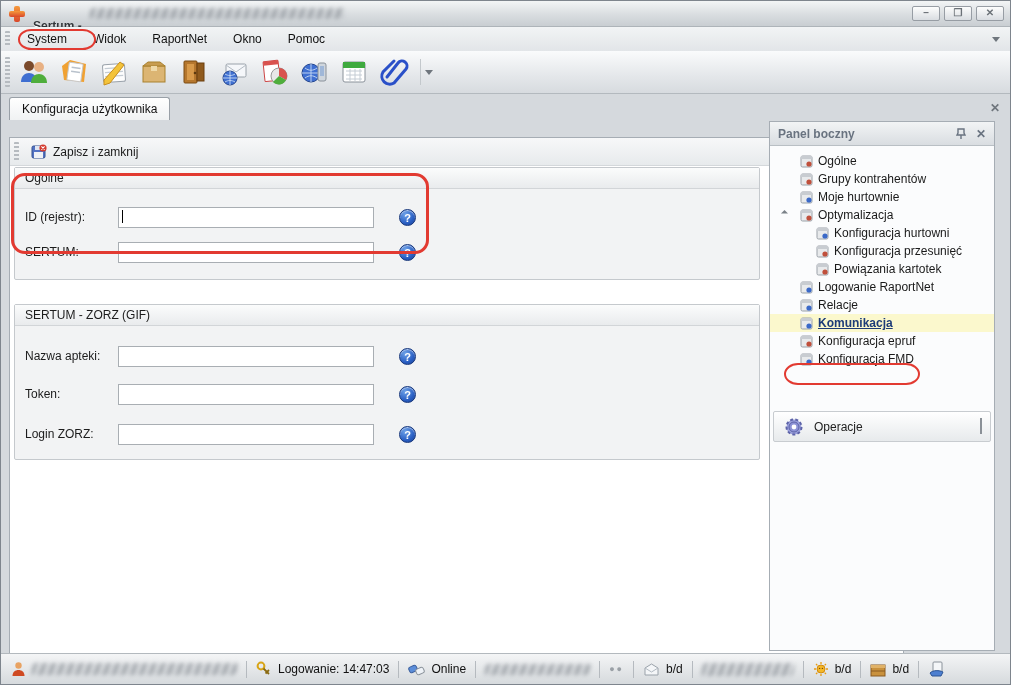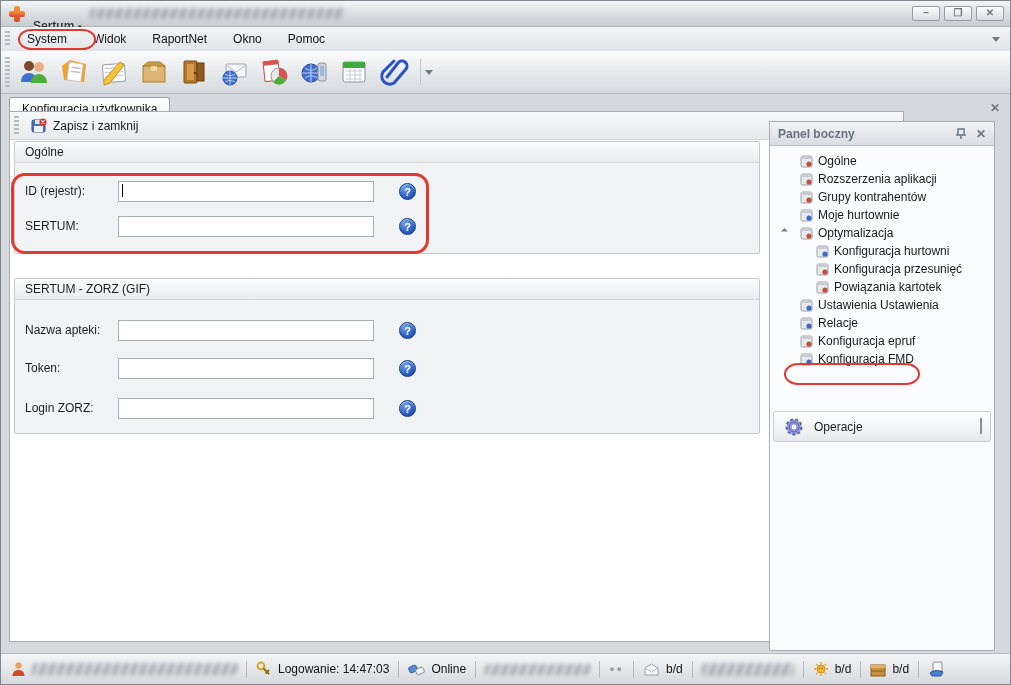--- a/index.html
+++ b/index.html
@@ -39,21 +39,21 @@
   .tool-btn { width:40px; height:38px; display:flex; align-items:center; justify-content:center; border-radius:3px; }
   .toolbar-caret { margin-left:6px; padding:4px; border-left:1px solid #c3c8cc; height:60%; display:flex; align-items:center; }
 
   
   .tabstrip { position:absolute; left:0; top:96px; width:100%; height:23px; }
   .tab { position:absolute; left:8px; bottom:0; height:23px; padding:0 12px; background:linear-gradient(#ffffff,#f0f2f3);
     border:1px solid #99a0a7; border-bottom:none; border-radius:3px 3px 0 0; display:flex; align-items:center; color:#111; }
   .tabstrip-close { position:absolute; right:10px; top:4px; color:#6f767d; font-size:12px; font-weight:bold; cursor:default; }
 
   
-  .docpanel { position:absolute; left:8px; top:110px; width:895px; height:531px; background:#ffffff; border:1px solid #a6adb4; }
+  .docpanel { position:absolute; left:8px; top:136px; width:895px; height:531px; background:#ffffff; border:1px solid #a6adb4; }
   .doc-toolbar { position:absolute; left:0; top:0; width:100%; height:28px;
     background:linear-gradient(#f7f8f9,#e7eaec); border-bottom:1px solid #d4d8db; display:flex; align-items:center; }
   .save-btn { display:flex; align-items:center; gap:6px; padding:3px 8px; border-radius:3px; }
   .doc-caret { margin-left:auto; margin-right:8px; }
 
   .groupbox { position:absolute; left:4px; width:746px; background:#f2f3f4; border:1px solid #c5c9cd; border-radius:2px; }
   .groupbox-header { height:21px; background:linear-gradient(#fbfcfc,#e9ebed); border-bottom:1px solid #d2d5d8;
     display:flex; align-items:center; padding-left:10px; color:#1c1c1c; }
   .field-row { position:absolute; left:0; width:100%; height:22px; display:flex; align-items:center; }
   .field-label { position:absolute; left:10px; width:96px; color:#1c1c1c; }
@@ -305,102 +305,102 @@
         <span class="tlabel">Ogólne</span>
       </div>
       <div class="tree-item indent0">
         <span class="ticon">
             <svg width="13" height="13">
               <rect x="1" y="1" width="11" height="11" rx="1.5" fill="#e8eaec" stroke="#9aa1a8"></rect>
               <rect x="1" y="1" width="11" height="3" fill="#c8ccd1"></rect>
               <circle cx="9" cy="9" r="2.6" fill="#c0503c"></circle>
             </svg>
           </span>
-        <span class="tlabel">Rozszerzenia aplikacji</span>
-      </div>
-      <div class="tree-item indent0">
+        <span class="tlabel">Grupy kontrahentów</span>
+      </div>
+      <div class="tree-item indent0">
+        <span class="ticon">
+            <svg width="13" height="13">
+              <rect x="1" y="1" width="11" height="11" rx="1.5" fill="#e8eaec" stroke="#9aa1a8"></rect>
+              <rect x="1" y="1" width="11" height="3" fill="#c8ccd1"></rect>
+              <circle cx="9" cy="9" r="2.6" fill="#3a69c8"></circle>
+            </svg>
+          </span>
+        <span class="tlabel">Moje hurtownie</span>
+      </div>
+      <div class="tree-item indent0">
+        <span class="expander"></span>
         <span class="ticon">
             <svg width="13" height="13">
               <rect x="1" y="1" width="11" height="11" rx="1.5" fill="#e8eaec" stroke="#9aa1a8"></rect>
               <rect x="1" y="1" width="11" height="3" fill="#c8ccd1"></rect>
               <circle cx="9" cy="9" r="2.6" fill="#c0503c"></circle>
             </svg>
           </span>
-        <span class="tlabel">Grupy kontrahentów</span>
-      </div>
-      <div class="tree-item indent0">
+        <span class="tlabel">Optymalizacja</span>
+      </div>
+      <div class="tree-item indent1">
         <span class="ticon">
             <svg width="13" height="13">
               <rect x="1" y="1" width="11" height="11" rx="1.5" fill="#e8eaec" stroke="#9aa1a8"></rect>
               <rect x="1" y="1" width="11" height="3" fill="#c8ccd1"></rect>
               <circle cx="9" cy="9" r="2.6" fill="#3a69c8"></circle>
             </svg>
           </span>
-        <span class="tlabel">Moje hurtownie</span>
-      </div>
-      <div class="tree-item indent0">
-        <span class="expander"></span>
+        <span class="tlabel">Konfiguracja hurtowni</span>
+      </div>
+      <div class="tree-item indent1">
         <span class="ticon">
             <svg width="13" height="13">
               <rect x="1" y="1" width="11" height="11" rx="1.5" fill="#e8eaec" stroke="#9aa1a8"></rect>
               <rect x="1" y="1" width="11" height="3" fill="#c8ccd1"></rect>
               <circle cx="9" cy="9" r="2.6" fill="#c0503c"></circle>
             </svg>
           </span>
-        <span class="tlabel">Optymalizacja</span>
+        <span class="tlabel">Konfiguracja przesunięć</span>
       </div>
       <div class="tree-item indent1">
         <span class="ticon">
             <svg width="13" height="13">
               <rect x="1" y="1" width="11" height="11" rx="1.5" fill="#e8eaec" stroke="#9aa1a8"></rect>
               <rect x="1" y="1" width="11" height="3" fill="#c8ccd1"></rect>
+              <circle cx="9" cy="9" r="2.6" fill="#c0503c"></circle>
+            </svg>
+          </span>
+        <span class="tlabel">Powiązania kartotek</span>
+      </div>
+      <div class="tree-item indent0">
+        <span class="ticon">
+            <svg width="13" height="13">
+              <rect x="1" y="1" width="11" height="11" rx="1.5" fill="#e8eaec" stroke="#9aa1a8"></rect>
+              <rect x="1" y="1" width="11" height="3" fill="#c8ccd1"></rect>
               <circle cx="9" cy="9" r="2.6" fill="#3a69c8"></circle>
             </svg>
           </span>
-        <span class="tlabel">Konfiguracja hurtowni</span>
-      </div>
-      <div class="tree-item indent1">
-        <span class="ticon">
-            <svg width="13" height="13">
-              <rect x="1" y="1" width="11" height="11" rx="1.5" fill="#e8eaec" stroke="#9aa1a8"></rect>
-              <rect x="1" y="1" width="11" height="3" fill="#c8ccd1"></rect>
-              <circle cx="9" cy="9" r="2.6" fill="#c0503c"></circle>
-            </svg>
-          </span>
-        <span class="tlabel">Konfiguracja przesunięć</span>
-      </div>
-      <div class="tree-item indent1">
-        <span class="ticon">
-            <svg width="13" height="13">
-              <rect x="1" y="1" width="11" height="11" rx="1.5" fill="#e8eaec" stroke="#9aa1a8"></rect>
-              <rect x="1" y="1" width="11" height="3" fill="#c8ccd1"></rect>
-              <circle cx="9" cy="9" r="2.6" fill="#c0503c"></circle>
-            </svg>
-          </span>
-        <span class="tlabel">Powiązania kartotek</span>
+        <span class="tlabel">Logowanie RaportNet</span>
       </div>
       <div class="tree-item indent0">
         <span class="ticon">
             <svg width="13" height="13">
               <rect x="1" y="1" width="11" height="11" rx="1.5" fill="#e8eaec" stroke="#9aa1a8"></rect>
               <rect x="1" y="1" width="11" height="3" fill="#c8ccd1"></rect>
               <circle cx="9" cy="9" r="2.6" fill="#3a69c8"></circle>
             </svg>
           </span>
-        <span class="tlabel">Ustawienia Ustawienia</span>
-      </div>
-      <div class="tree-item indent0">
+        <span class="tlabel">Relacje</span>
+      </div>
+      <div class="tree-item indent0 selected">
         <span class="ticon">
             <svg width="13" height="13">
               <rect x="1" y="1" width="11" height="11" rx="1.5" fill="#e8eaec" stroke="#9aa1a8"></rect>
               <rect x="1" y="1" width="11" height="3" fill="#c8ccd1"></rect>
               <circle cx="9" cy="9" r="2.6" fill="#3a69c8"></circle>
             </svg>
           </span>
-        <span class="tlabel">Relacje</span>
+        <span class="tlabel">Komunikacja</span>
       </div>
       <div class="tree-item indent0">
         <span class="ticon">
             <svg width="13" height="13">
               <rect x="1" y="1" width="11" height="11" rx="1.5" fill="#e8eaec" stroke="#9aa1a8"></rect>
               <rect x="1" y="1" width="11" height="3" fill="#c8ccd1"></rect>
               <circle cx="9" cy="9" r="2.6" fill="#c0503c"></circle>
             </svg>
           </span>
         <span class="tlabel">Konfiguracja epruf</span>

